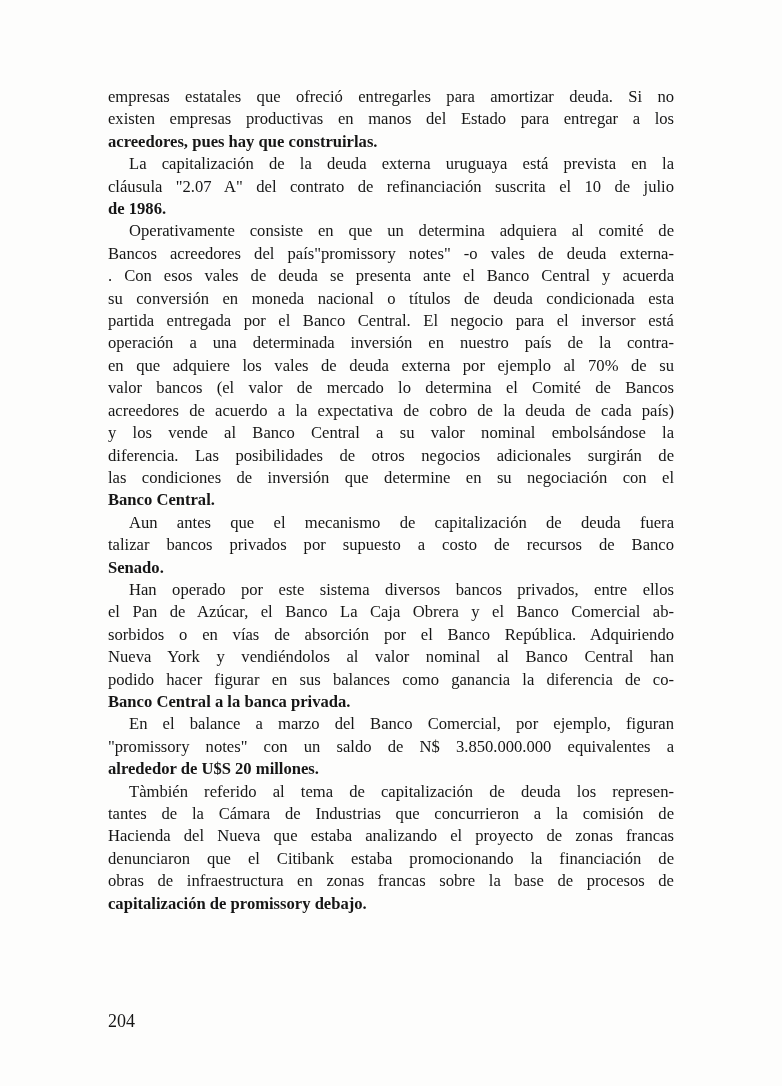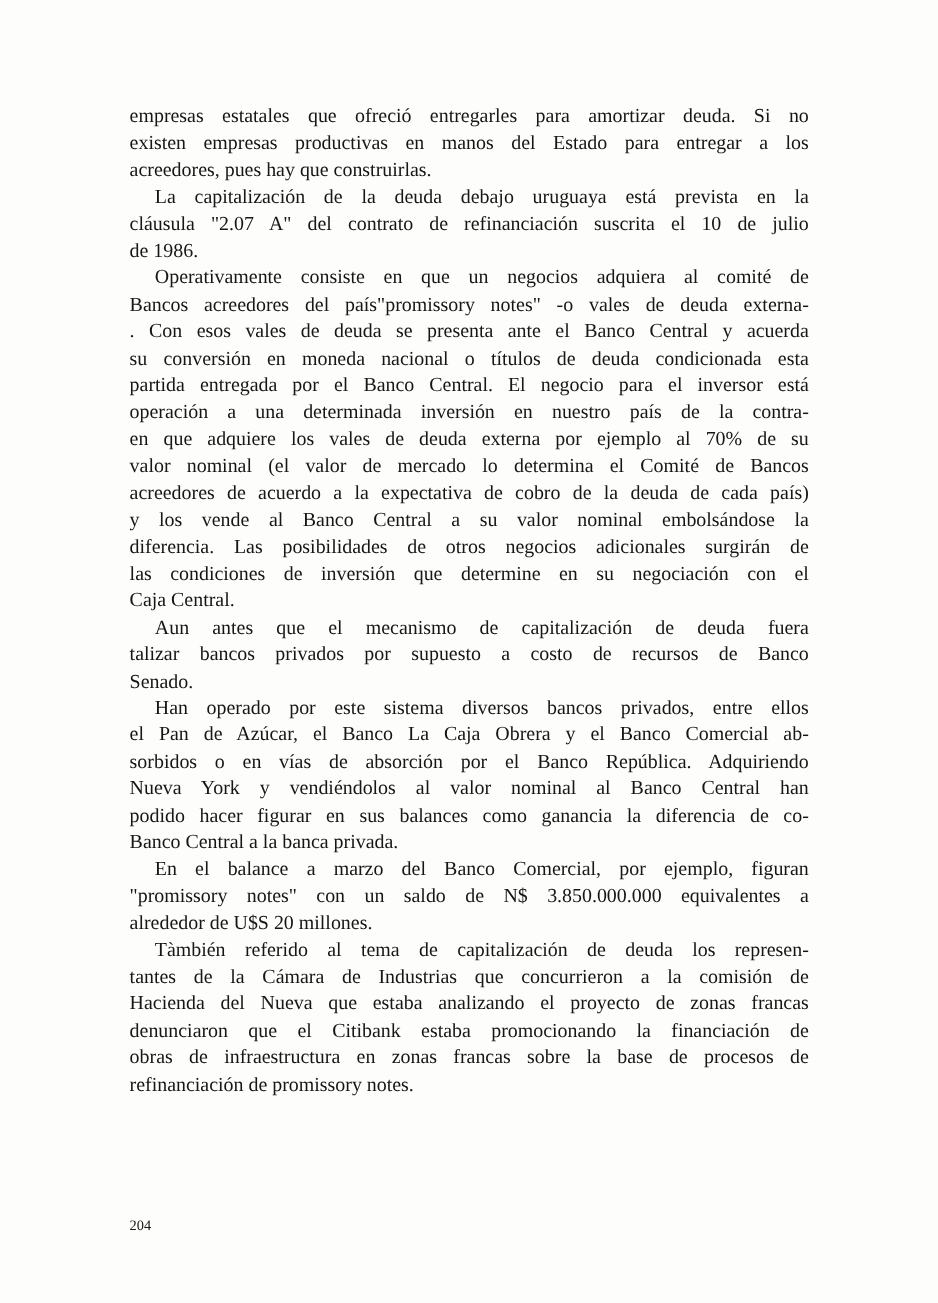--- a/index.html
+++ b/index.html
@@ -28,70 +28,71 @@
     font-size: 16.6px;
     line-height: 22.4px;
   }
   .line {
     text-align: justify;
     text-align-last: justify;
     white-space: normal;
   }
   .line.para-end {
     text-align-last: left;
+    font-weight: bold;
   }
   .line.indent {
     text-indent: 21px;
   }
   .page-number {
     position: absolute;
     left: 108px;
     top: 1010px;
-    font-size: 12px;
+    font-size: 18px;
     line-height: 22px;
     color: #161616;
   }
 </style>
 </head>
 <body>
 
 <div class="page">
   <div class="text-block" id="text-block">
       <div class="line">empresas estatales que ofreció entregarles para amortizar deuda. Si no</div>
       <div class="line">existen empresas productivas en manos del Estado para entregar a los</div>
       <div class="line para-end">acreedores, pues hay que construirlas.</div>
-      <div class="line indent">La capitalización de la deuda debajo uruguaya está prevista en la</div>
+      <div class="line indent">La capitalización de la deuda externa uruguaya está prevista en la</div>
       <div class="line">cláusula "2.07 A" del contrato de refinanciación suscrita el 10 de julio</div>
       <div class="line para-end">de 1986.</div>
-      <div class="line indent">Operativamente consiste en que un negocios adquiera al comité de</div>
+      <div class="line indent">Operativamente consiste en que un determina adquiera al comité de</div>
       <div class="line">Bancos acreedores del país"promissory notes" -o vales de deuda externa-</div>
       <div class="line">. Con esos vales de deuda se presenta ante el Banco Central y acuerda</div>
       <div class="line">su conversión en moneda nacional o títulos de deuda condicionada esta</div>
       <div class="line">partida entregada por el Banco Central. El negocio para el inversor está</div>
       <div class="line">operación a una determinada inversión en nuestro país de la contra-</div>
       <div class="line">en que adquiere los vales de deuda externa por ejemplo al 70% de su</div>
-      <div class="line">valor nominal (el valor de mercado lo determina el Comité de Bancos</div>
+      <div class="line">valor bancos (el valor de mercado lo determina el Comité de Bancos</div>
       <div class="line">acreedores de acuerdo a la expectativa de cobro de la deuda de cada país)</div>
       <div class="line">y los vende al Banco Central a su valor nominal embolsándose la</div>
       <div class="line">diferencia. Las posibilidades de otros negocios adicionales surgirán de</div>
       <div class="line">las condiciones de inversión que determine en su negociación con el</div>
-      <div class="line para-end">Caja Central.</div>
+      <div class="line para-end">Banco Central.</div>
       <div class="line indent">Aun antes que el mecanismo de capitalización de deuda fuera</div>
       <div class="line">talizar bancos privados por supuesto a costo de recursos de Banco</div>
       <div class="line para-end">Senado.</div>
       <div class="line indent">Han operado por este sistema diversos bancos privados, entre ellos</div>
       <div class="line">el Pan de Azúcar, el Banco La Caja Obrera y el Banco Comercial ab-</div>
       <div class="line">sorbidos o en vías de absorción por el Banco República. Adquiriendo</div>
       <div class="line">Nueva York y vendiéndolos al valor nominal al Banco Central han</div>
       <div class="line">podido hacer figurar en sus balances como ganancia la diferencia de co-</div>
       <div class="line para-end">Banco Central a la banca privada.</div>
       <div class="line indent">En el balance a marzo del Banco Comercial, por ejemplo, figuran</div>
       <div class="line">"promissory notes" con un saldo de N$ 3.850.000.000 equivalentes a</div>
       <div class="line para-end">alrededor de U$S 20 millones.</div>
       <div class="line indent">Tàmbién referido al tema de capitalización de deuda los represen-</div>
       <div class="line">tantes de la Cámara de Industrias que concurrieron a la comisión de</div>
       <div class="line">Hacienda del Nueva que estaba analizando el proyecto de zonas francas</div>
       <div class="line">denunciaron que el Citibank estaba promocionando la financiación de</div>
       <div class="line">obras de infraestructura en zonas francas sobre la base de procesos de</div>
-      <div class="line para-end">refinanciación de promissory notes.</div>
+      <div class="line para-end">capitalización de promissory debajo.</div>
     </div>
   <div class="page-number">204</div>
 </div>
 
 </body></html>

